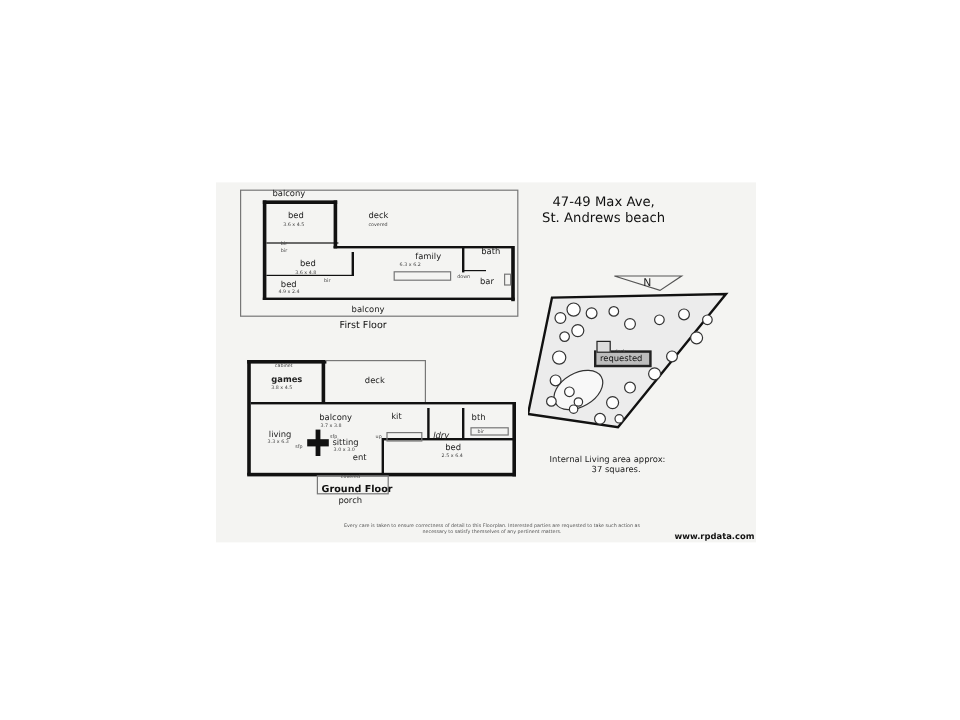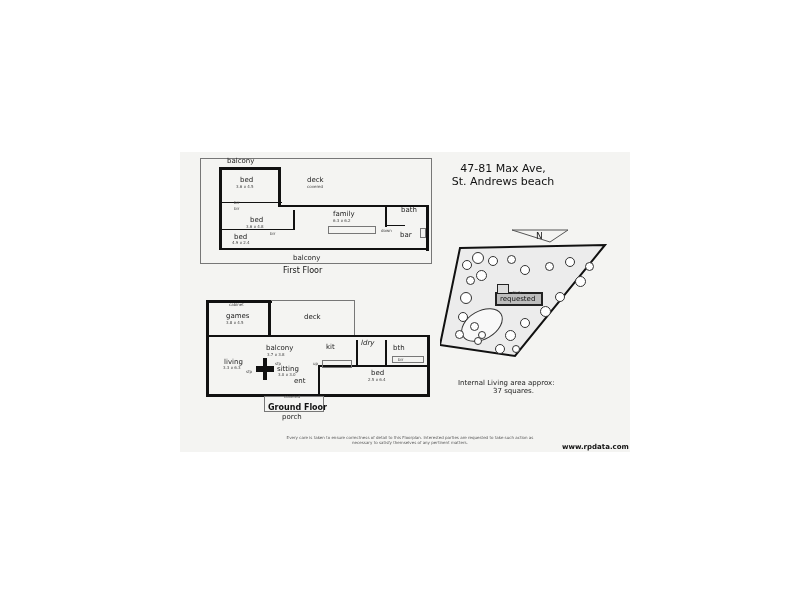--- a/index.html
+++ b/index.html
@@ -16,21 +16,21 @@
   .fine { position:absolute; font-size:4px; color:#555; white-space:nowrap; text-align:center; line-height:1.2; }
   .web { position:absolute; font-size:7px; font-weight:bold; color:#111; white-space:nowrap; }
   .tree { position:absolute; border:1px solid #333; border-radius:50%; background:#fff; box-sizing:border-box; }
 </style>
 </head>
 <body>
 
 <div class="sheet"></div>
 
 <div class="title" style="left:428px; top:163px; width:150px;">
-  <div>47-81 Max Ave,</div>
+  <div>47-49 Max Ave,</div>
   <div>St. Andrews beach</div>
 </div>
 
 <div>
   <div class="thin" style="left:200px; top:158px; width:232px; height:106px;"></div>
   <div class="thin" style="left:200px; top:158px; width:95px; height:10px; border:none;"></div>
 
   <div class="wall" style="left:219px; top:167px; width:3px; height:83px;"></div>
   <div class="wall" style="left:219px; top:167px; width:62px; height:3px;"></div>
   <div class="wall" style="left:278px; top:167px; width:3px; height:40px;"></div>
@@ -50,21 +50,21 @@
   <div class="dim" style="left:236px; top:185px;">3.6 x 4.5</div>
   <div class="lbl" style="left:307px; top:177px;">deck</div>
   <div class="dim" style="left:307px; top:185px;">covered</div>
   <div class="dim" style="left:234px; top:201px;">bir</div>
   <div class="dim" style="left:234px; top:207px;">bir</div>
   <div class="lbl" style="left:250px; top:217px;">bed</div>
   <div class="dim" style="left:246px; top:225px;">3.6 x 4.8</div>
   <div class="dim" style="left:270px; top:232px;">bir</div>
   <div class="lbl" style="left:234px; top:234px;">bed</div>
   <div class="dim" style="left:232px; top:241px;">4.9 x 2.4</div>
-  <div class="lbl" style="left:333px; top:211px;">family</div>
+  <div class="lbl" style="left:346px; top:211px;">family</div>
   <div class="dim" style="left:333px; top:219px;">6.3 x 6.2</div>
   <div class="dim" style="left:381px; top:229px;">down</div>
   <div class="lbl" style="left:401px; top:207px;">bath</div>
   <div class="lbl" style="left:400px; top:232px;">bar</div>
   <div class="lbl" style="left:293px; top:255px;">balcony</div>
 
   <div class="caption" style="left:283px; top:266px;">First Floor</div>
 </div>
 
 <div>
@@ -80,31 +80,31 @@
   <div class="wall" style="left:385px; top:340px; width:2px; height:26px;"></div>
   <div class="wall" style="left:318px; top:365px; width:2px; height:30px;"></div>
   <div class="thin" style="left:264px; top:396px; width:60px; height:16px;"></div>
   <div class="thin" style="left:392px; top:356px; width:32px; height:7px;"></div>
   <div class="thin" style="left:322px; top:360px; width:30px; height:8px;"></div>
 
   <div class="wall" style="left:263px; top:358px; width:4px; height:22px;"></div>
   <div class="wall" style="left:256px; top:366px; width:18px; height:6px;"></div>
 
   <div class="dim" style="left:229px; top:303px;">cabinet</div>
-  <div class="lbl" style="left:226px; top:313px;">games</div>
+  <div class="lbl" style="left:226px; top:313px;font-weight:bold;">games</div>
   <div class="dim" style="left:226px; top:321px;">3.8 x 4.5</div>
   <div class="lbl" style="left:304px; top:314px;">deck</div>
   <div class="lbl" style="left:266px; top:345px;">balcony</div>
   <div class="dim" style="left:267px; top:353px;">3.7 x 3.8</div>
   <div class="lbl" style="left:224px; top:359px;">living</div>
   <div class="dim" style="left:223px; top:366px;">3.3 x 6.3</div>
   <div class="dim" style="left:246px; top:370px;">sfp</div>
   <div class="dim" style="left:275px; top:362px;">sfp</div>
   <div class="lbl" style="left:326px; top:344px;">kit</div>
-  <div class="lbl" style="left:361px; top:340px;font-style:italic;">ldry</div>
+  <div class="lbl" style="left:361px; top:360px;font-style:italic;">ldry</div>
   <div class="lbl" style="left:393px; top:345px;">bth</div>
   <div class="dim" style="left:398px; top:358px;">bir</div>
   <div class="lbl" style="left:277px; top:366px;">sitting</div>
   <div class="dim" style="left:278px; top:373px;">3.0 x 3.0</div>
   <div class="dim" style="left:313px; top:362px;">up</div>
   <div class="lbl" style="left:294px; top:378px;">ent</div>
   <div class="lbl" style="left:282px; top:387px;margin-top:27px;">porch</div>
   <div class="dim" style="left:284px; top:395px;">covered</div>
   <div class="lbl" style="left:371px; top:370px;">bed</div>
   <div class="dim" style="left:368px; top:378px;">2.5 x 6.4</div>

